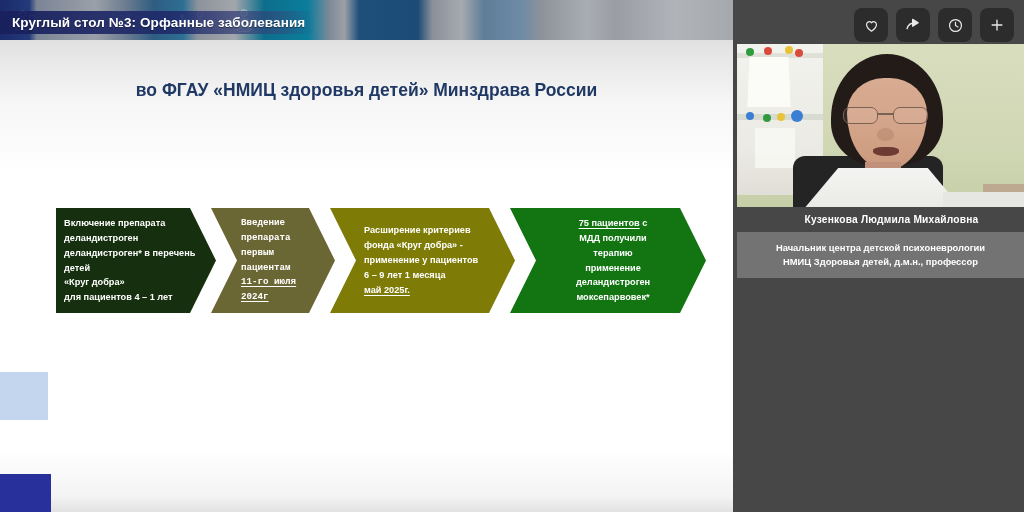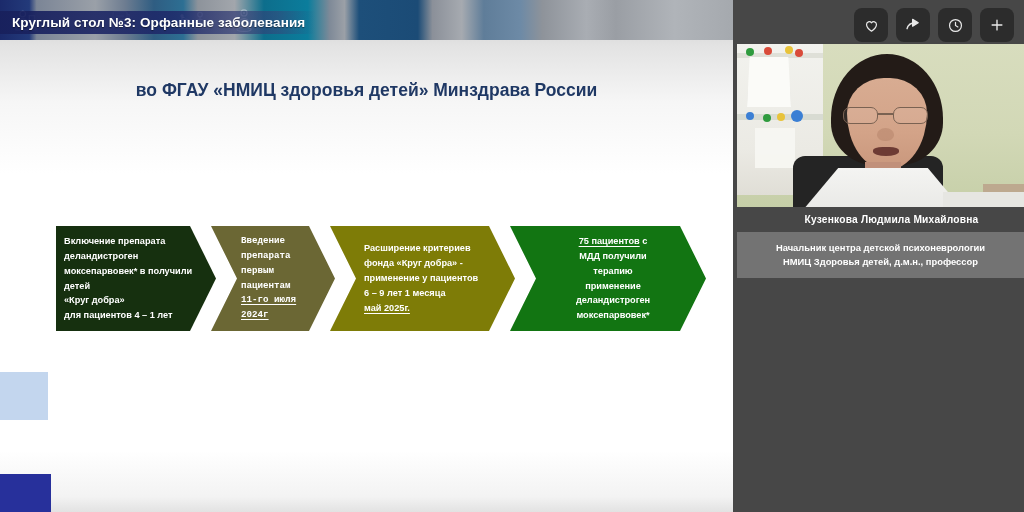--- a/index.html
+++ b/index.html
@@ -65,21 +65,21 @@
     text-align: center;
     color: #1f3864;
     font-weight: bold;
     line-height: 1.42;
   }
   #slide-title .l1 { font-size: 17.5px; display: block; }
   #slide-title .l2 { font-size: 17.5px; display: block; }
 
   
   #flow {
-    position: absolute; left: 56px; top: 226px;
+    position: absolute; left: 56px; top: 208px;
     width: 650px; height: 82px; padding-left: 35px;
   }
   .chev {
     position: absolute; top: 0; height: 105px;
     color: #ffffff;
     display: flex; align-items: center;
     -webkit-clip-path: polygon(0 0, calc(100% - 26px) 0, 100% 50%, calc(100% - 26px) 100%, 0 100%, 26px 50%);
     clip-path: polygon(0 0, calc(100% - 26px) 0, 100% 50%, calc(100% - 26px) 100%, 0 100%, 26px 50%);
   }
   .chev.first {
@@ -276,21 +276,21 @@
 
     <div id="slide-title" style="color: rgb(31, 56, 100);">
       <span class="l2">во ФГАУ «НМИЦ здоровья детей» Минздрава России</span>
     </div>
 
     <div id="flow">
         <div class="chev chev-1 first" style="background: rgb(22, 48, 15);">
           <div class="txt">
             <div>Включение препарата</div>
             <div>деландистроген</div>
-            <div>моксепарвовек* в  получили</div>
+            <div>деландистроген* в  перечень</div>
             <div>детей</div>
             <div>«Круг добра»</div>
             <div>для пациентов 4 – 1 лет</div>
           </div>
         </div>
         <div class="chev chev-2" style="background: rgb(107, 103, 52);">
           <div class="txt">
             <div>Введение</div>
             <div>препарата</div>
             <div>первым</div>

